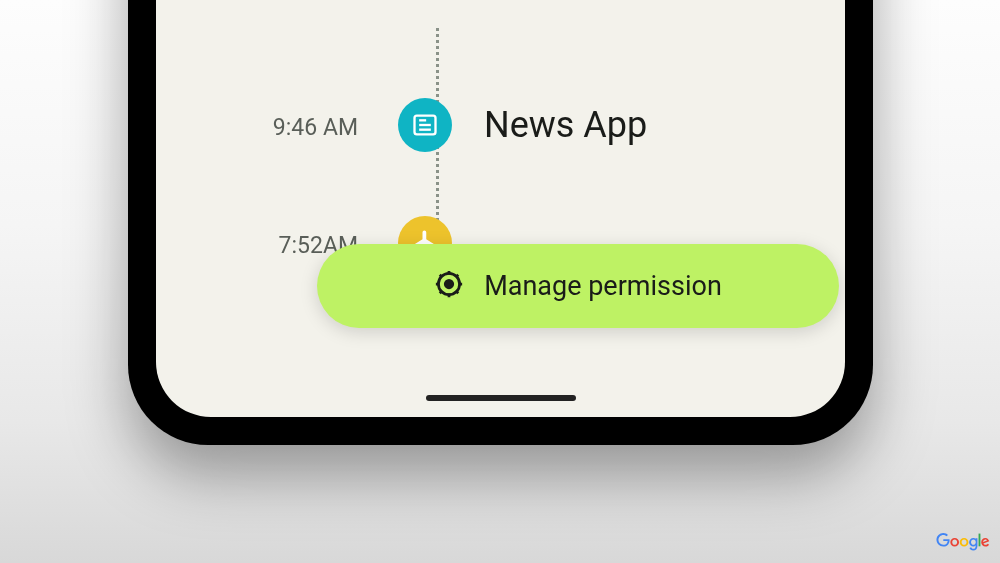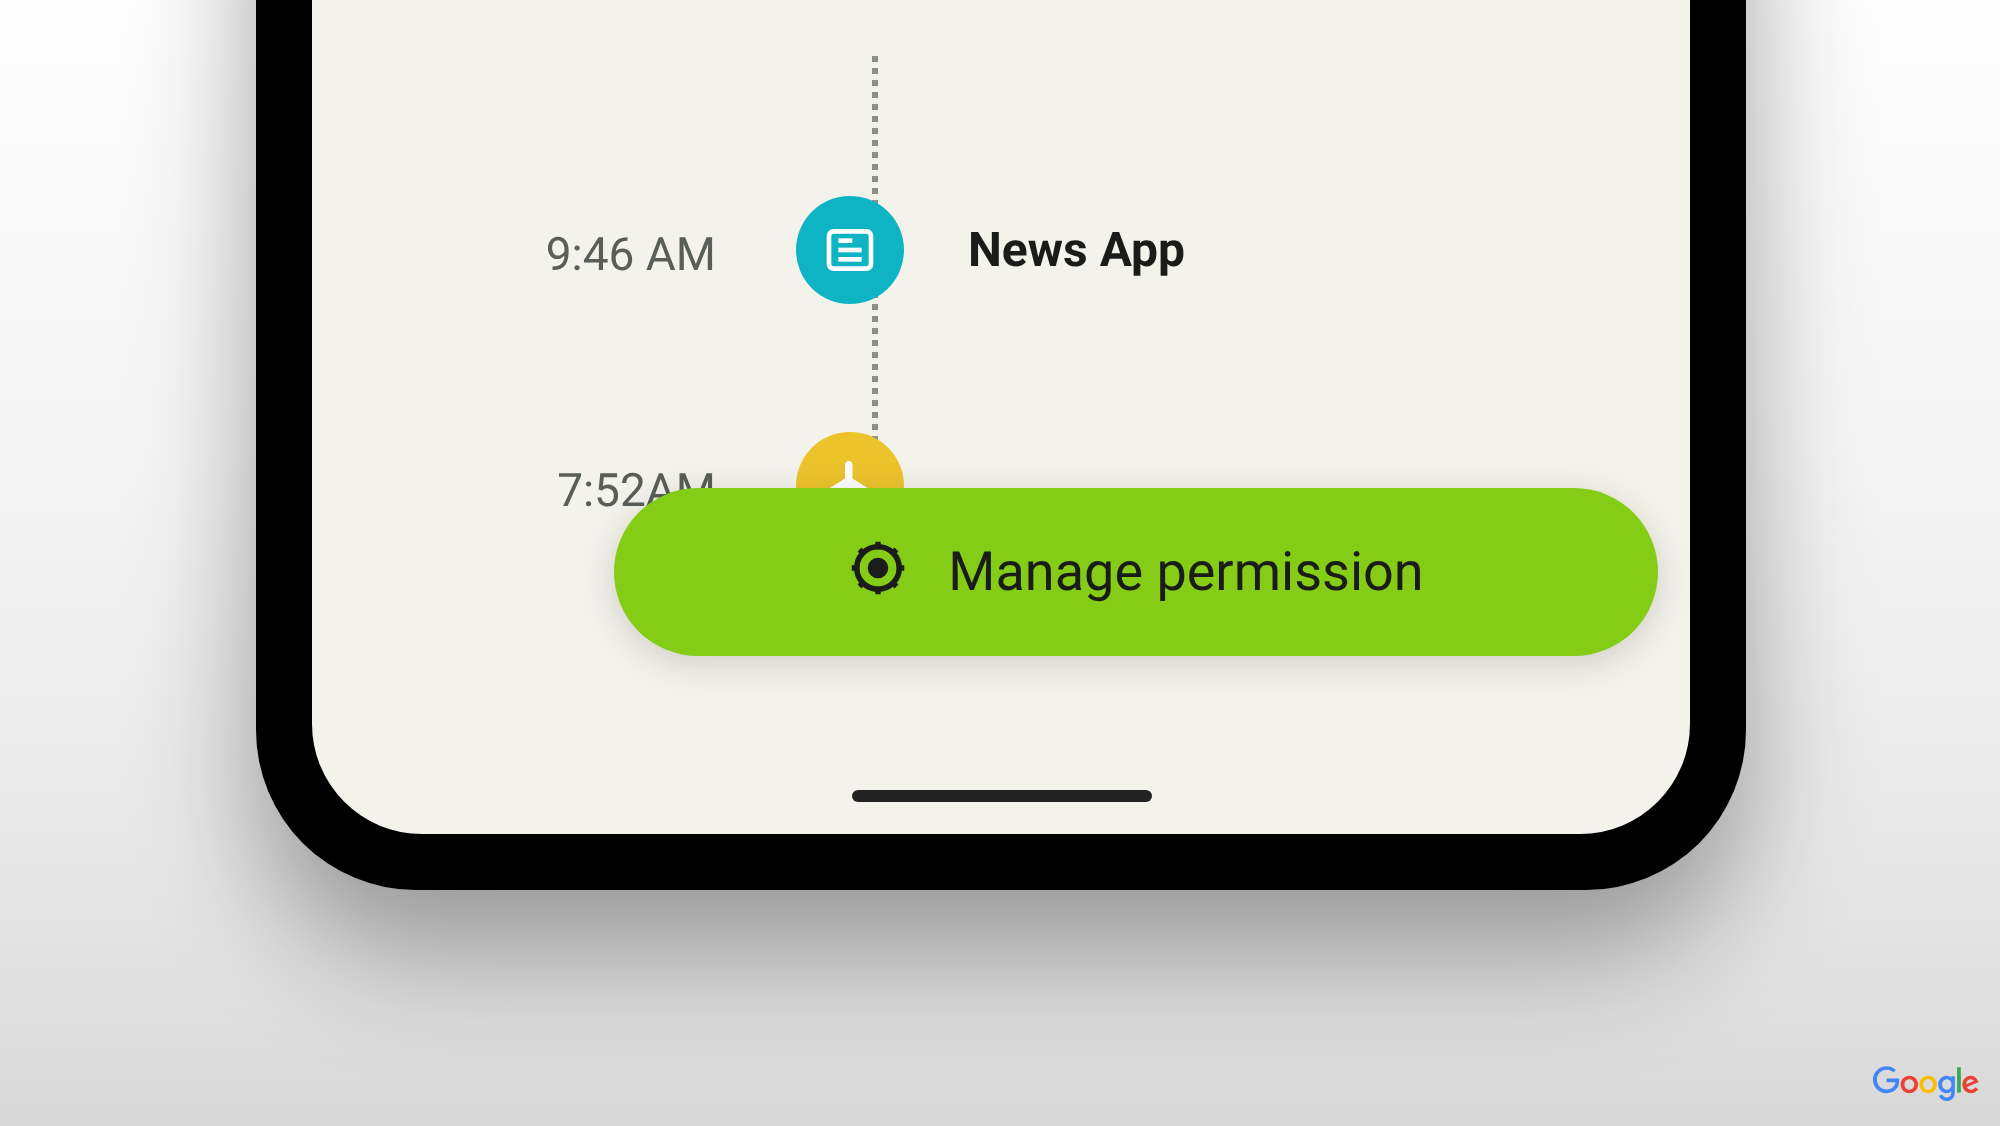--- a/index.html
+++ b/index.html
@@ -75,31 +75,30 @@
     border-radius: 50%;
     display: flex;
     align-items: center;
     justify-content: center;
     flex-shrink: 0;
   }
   .news-bg { background: #0fb4c4; }
   .travel-bg { background: #edc32c; }
   .app-name {
     margin-left: 32px;
-    font-size: 24px;
+    font-size: 36px;
     color: #1a1c19;
-    font-weight: bold;
   }
   .manage-pill {
     position: absolute;
-    left: 114px;
+    left: 124px;
     top: 216px;
     width: 522px;
     height: 84px;
-    background: #84cc16;
+    background: #bef264;
     border-radius: 42px;
     display: flex;
     align-items: center;
     justify-content: center;
     gap: 20px;
     box-shadow: 0 4px 18px rgba(0,0,0,0.15);
     cursor: pointer;
   }
   .manage-label {
     font-size: 27px;

